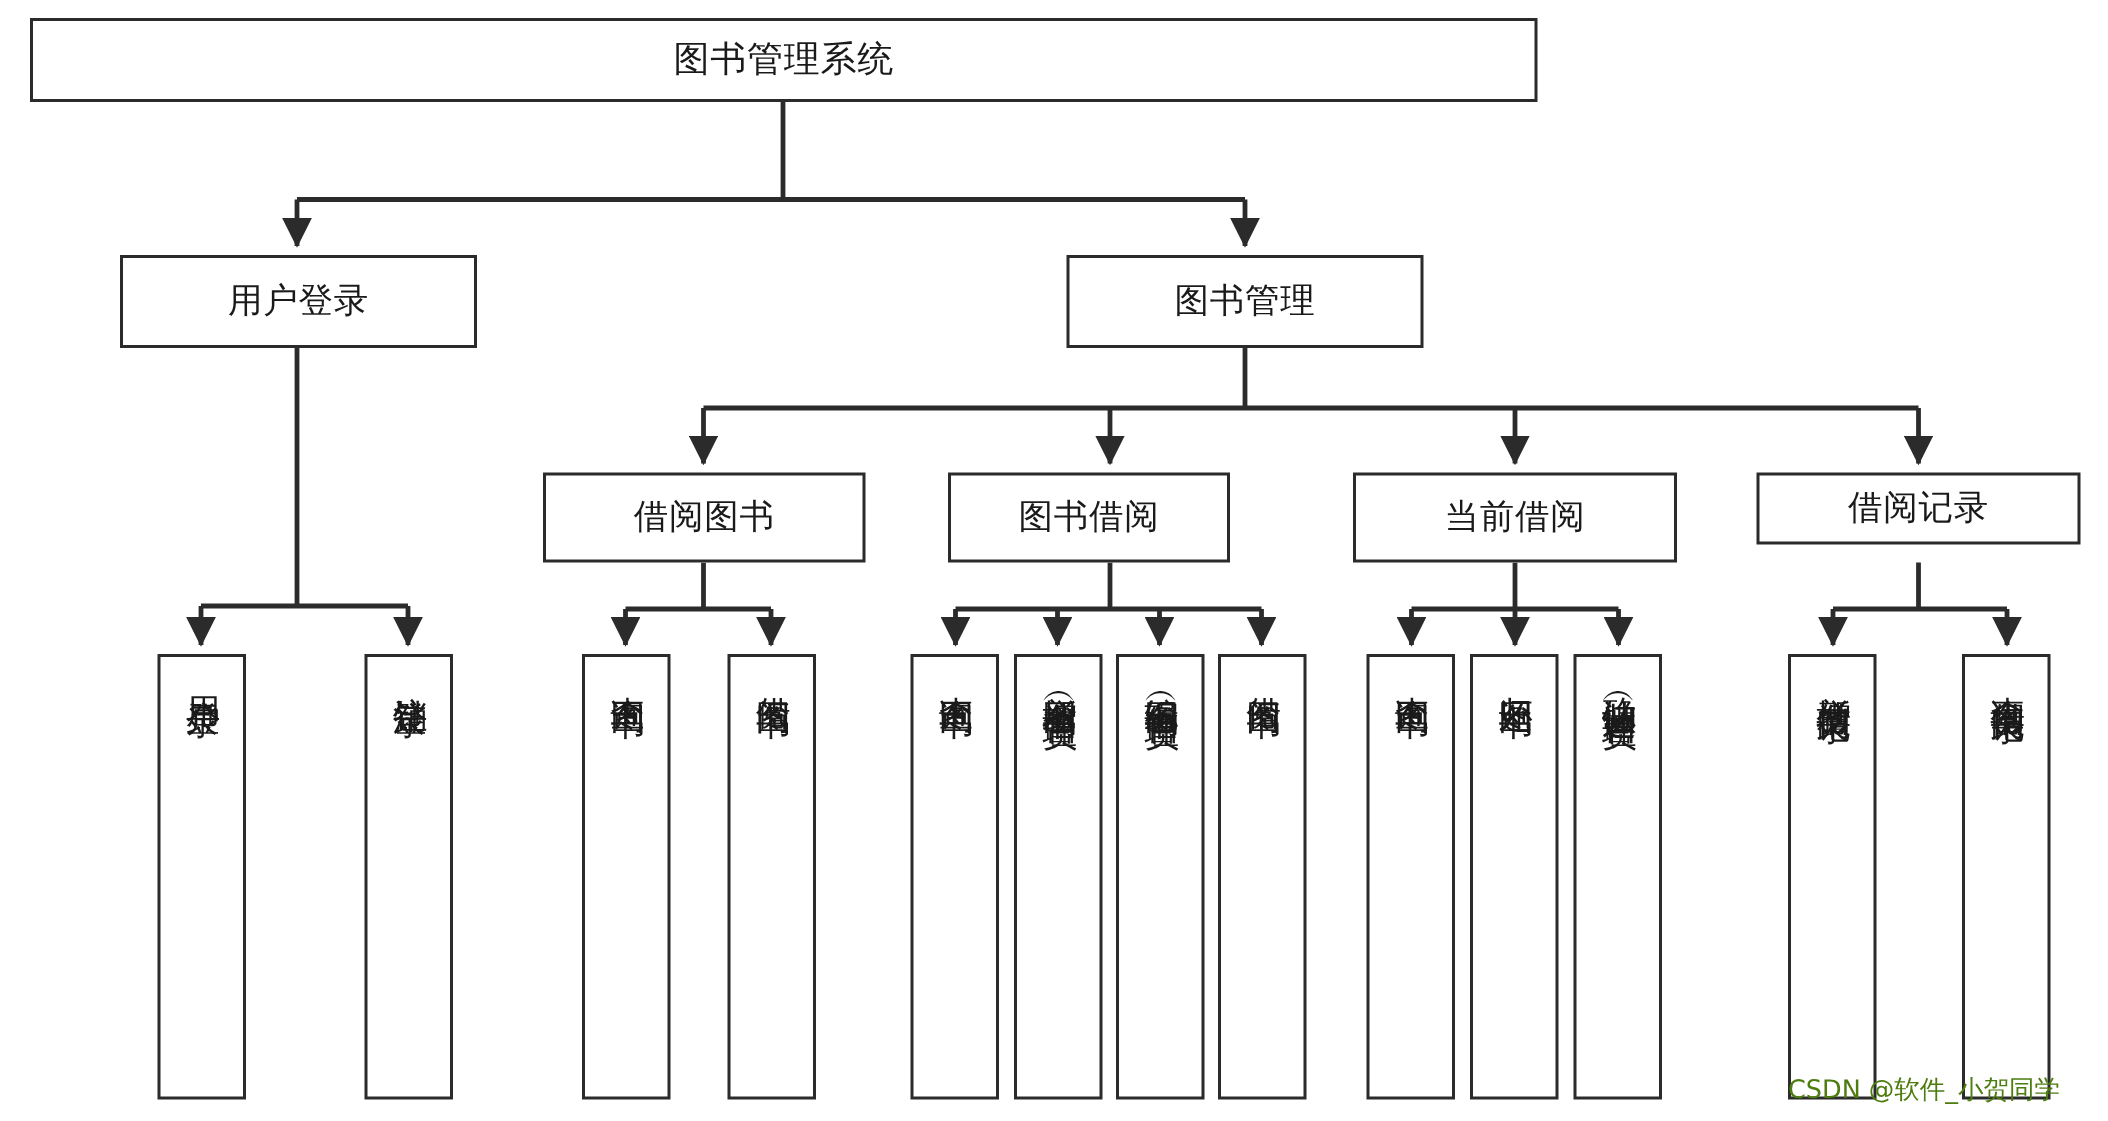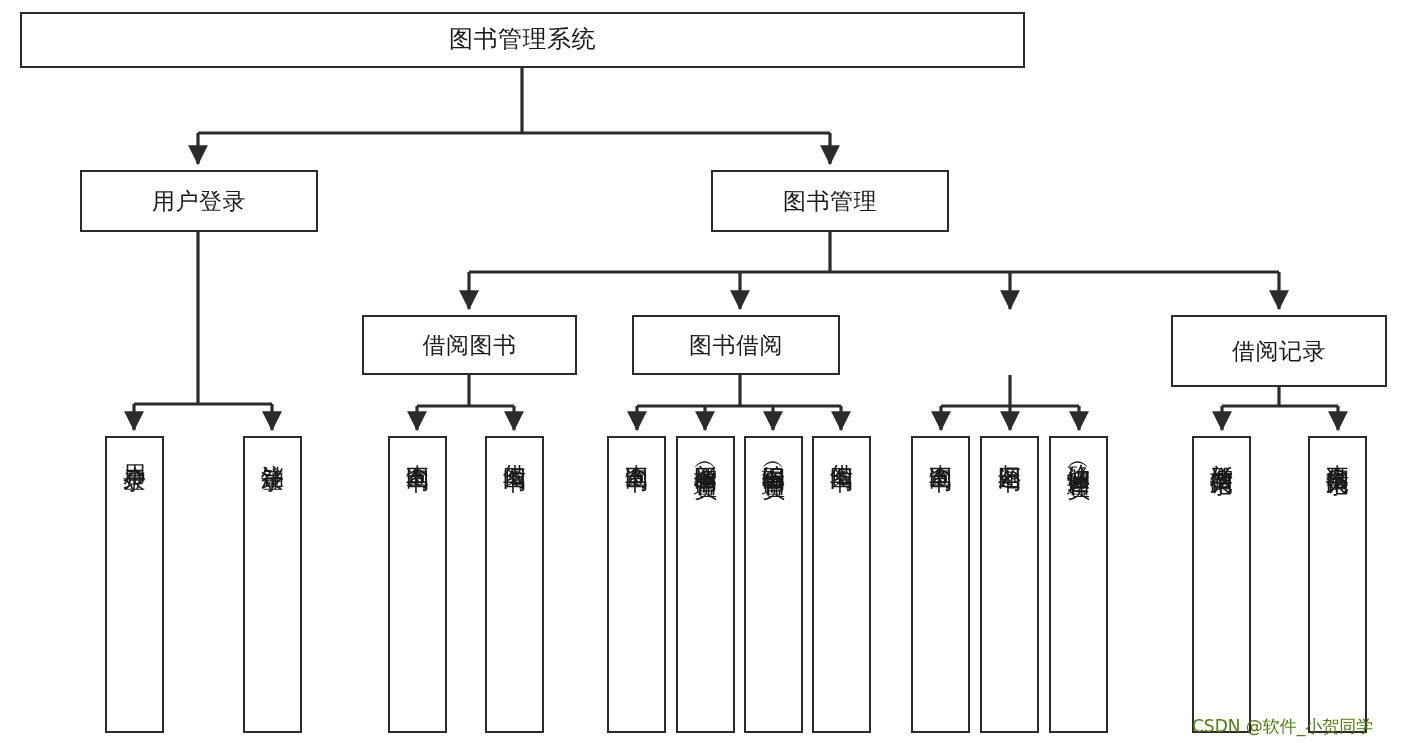--- a/index.html
+++ b/index.html
@@ -137,24 +137,27 @@
   <div class="node horizontal" style="left:80px; top:170px; width:238px; height:62px;">
     <span class="label">用户登录</span>
   </div>
   <div class="node horizontal" style="left:711px; top:170px; width:238px; height:62px;align-items:center;">
     <span class="label">图书管理</span>
   </div>
 
   <div class="node horizontal" style="left:362px; top:315px; width:215px; height:60px;">
     <span class="label">借阅图书</span>
   </div>
-  <div class="node horizontal" style="left:632px; top:315px; width:208px; height:60px;">
+  <div class="node horizontal" style="left:632px; top:315px; width:188px; height:60px;">
     <span class="label">图书借阅</span>
   </div>
-  <div class="node horizontal" style="left:1171px; top:315px; width:216px; height:72px;">
+  <div class="node horizontal" style="left:902px; top:315px; width:216px; height:60px;">
+    <span class="label">当前借阅</span>
+  </div>
+  <div class="node horizontal" style="left:1171px; top:315px; width:216px; height:48px;">
     <span class="label">借阅记录</span>
   </div>
 
   <div class="node vertical" style="left:105px; top:436px; width:59px; height:297px;">
     <span class="label">用户登录</span>
   </div>
   <div class="node vertical" style="left:243px; top:436px; width:59px; height:297px;">
     <span class="label">注销登录</span>
   </div>
 

